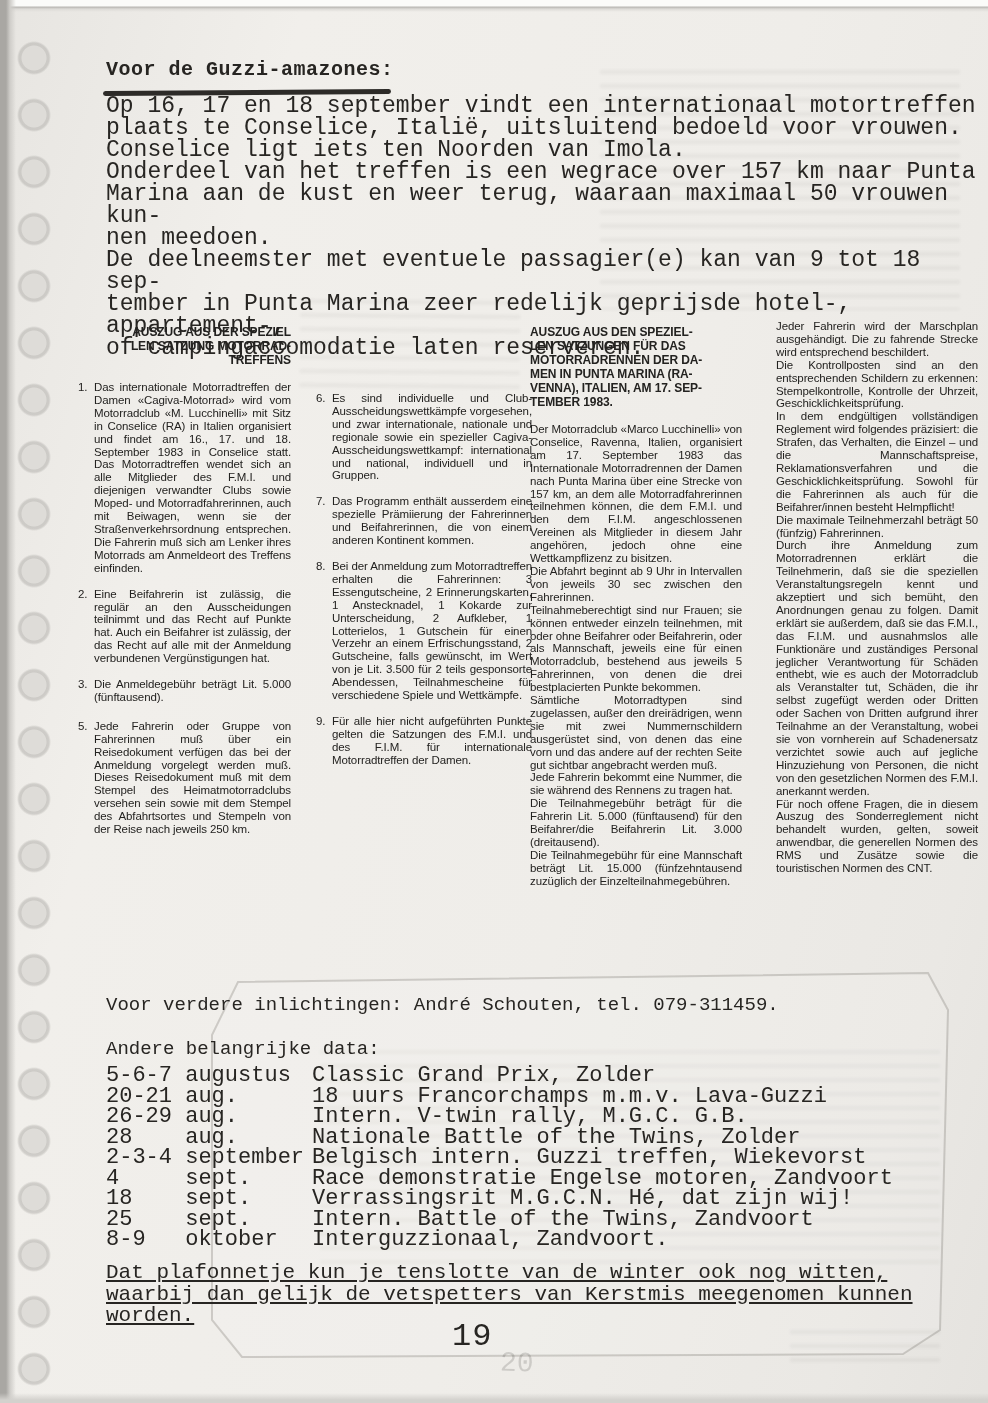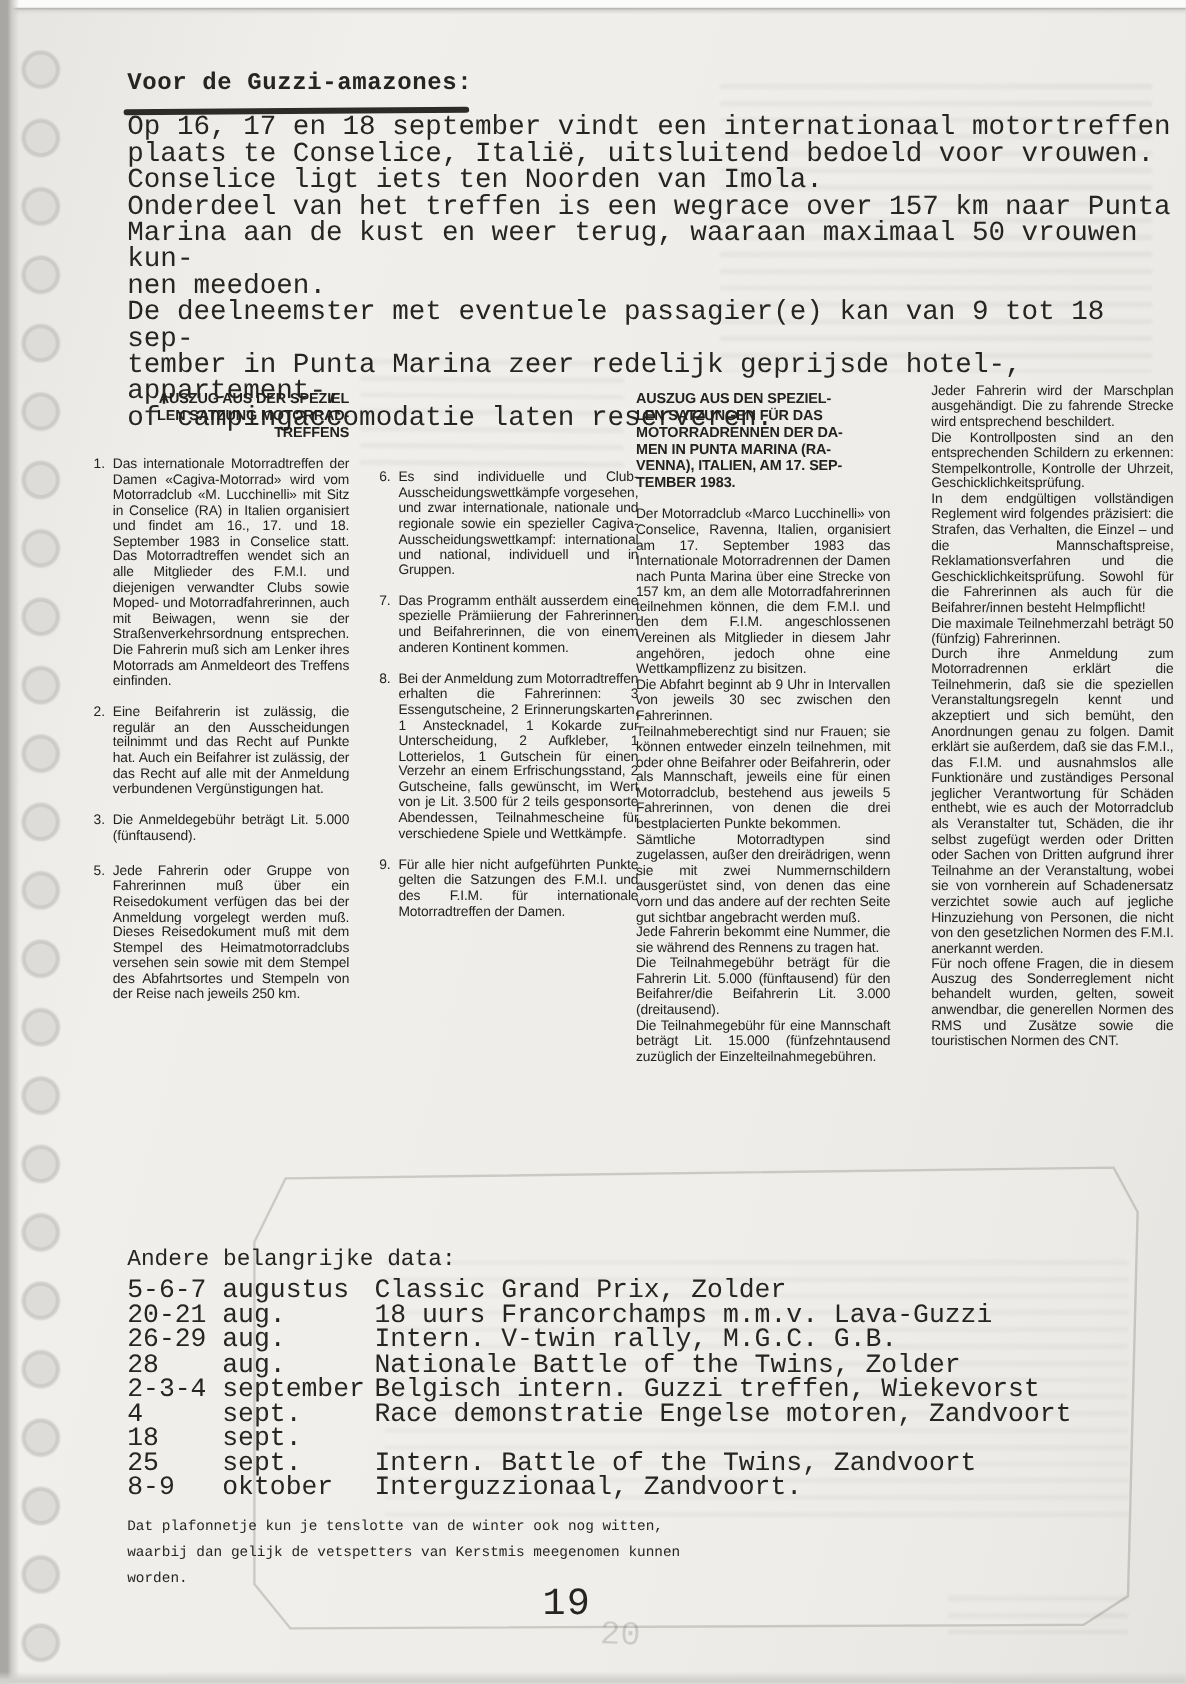--- a/index.html
+++ b/index.html
@@ -34,21 +34,21 @@
   .item .itxt{flex:1;text-align:justify;}
   .item.gap-top{margin-top:16px;}
   .col p{margin:0;}
   
   .contact{position:absolute;left:106px;top:994px;font-size:19px;}
   .agenda-heading{position:absolute;left:106px;top:1038px;font-size:19px;}
   .agenda{position:absolute;left:106px;top:1066px;font-size:22px;line-height:20.5px;}
   .agenda-row{display:flex;}
   .agenda-date{flex:none;width:206px;white-space:pre;}
   .agenda-desc{white-space:pre;}
-  .closing{position:absolute;left:106px;top:1262px;width:860px;font-size:12px;line-height:21.5px;}
+  .closing{position:absolute;left:106px;top:1262px;width:860px;font-size:21px;line-height:21.5px;text-decoration:underline;}
   .page-number{position:absolute;left:452px;top:1318px;font-size:32px;letter-spacing:1px;}
   .ghost-page-number{position:absolute;left:500px;top:1348px;font-size:28px;opacity:.16;transform:rotate(2deg);}
   
   .paste-outline{position:absolute;left:0;top:0;pointer-events:none;}
   
   .ghost{position:absolute;opacity:.055;filter:blur(1.5px);
          background:repeating-linear-gradient(180deg,#4a4844 0 4px,rgba(0,0,0,0) 4px 14px);}
   .g1{left:600px;top:70px;width:360px;height:240px;}
   .g2{left:300px;top:300px;width:220px;height:90px;transform:rotate(.5deg);}
   .g3{left:320px;top:1050px;width:620px;height:220px;opacity:.045;}
@@ -145,20 +145,21 @@
 
   <div class="col" style="left:776px;top:320px;width:202px">
     <p>Jeder Fahrerin wird der Marschplan ausgehändigt. Die zu fahrende Strecke wird entsprechend beschildert.</p>
     <p>Die Kontrollposten sind an den entsprechenden Schildern zu erkennen: Stempelkontrolle, Kontrolle der Uhrzeit, Geschicklichkeitsprüfung.</p>
     <p>In dem endgültigen vollständigen Reglement wird folgendes präzisiert: die Strafen, das Verhalten, die Einzel – und die Mannschaftspreise, Reklamationsverfahren und die Geschicklichkeitsprüfung. Sowohl für die Fahrerinnen als auch für die Beifahrer/innen besteht Helmpflicht!</p>
     <p>Die maximale Teilnehmerzahl beträgt 50 (fünfzig) Fahrerinnen.</p>
     <p>Durch ihre Anmeldung zum Motorradrennen erklärt die Teilnehmerin, daß sie die speziellen Veranstaltungsregeln kennt und akzeptiert und sich bemüht, den Anordnungen genau zu folgen. Damit erklärt sie außerdem, daß sie das F.M.I., das F.I.M. und ausnahmslos alle Funktionäre und zuständiges Personal jeglicher Verantwortung für Schäden enthebt, wie es auch der Motorradclub als Veranstalter tut, Schäden, die ihr selbst zugefügt werden oder Dritten oder Sachen von Dritten aufgrund ihrer Teilnahme an der Veranstaltung, wobei sie von vornherein auf Schadenersatz verzichtet sowie auch auf jegliche Hinzuziehung von Personen, die nicht von den gesetzlichen Normen des F.M.I. anerkannt werden.</p>
     <p>Für noch offene Fragen, die in diesem Auszug des Sonderreglement nicht behandelt wurden, gelten, soweit anwendbar, die generellen Normen des RMS und Zusätze sowie die touristischen Normen des CNT.</p>
   </div>
 
+  <div class="tw contact">Voor verdere inlichtingen: André Schouten, tel. 079-311459.</div>
 
   <div class="tw agenda-heading">Andere belangrijke data:</div>
   <div class="tw agenda">
     <div class="agenda-row">
       <span class="agenda-date">5-6-7 augustus</span>
       <span class="agenda-desc">Classic Grand Prix, Zolder</span>
     </div>
     <div class="agenda-row">
       <span class="agenda-date">20-21 aug.</span>
       <span class="agenda-desc">18 uurs Francorchamps m.m.v. Lava-Guzzi</span>
@@ -174,20 +175,21 @@
     <div class="agenda-row">
       <span class="agenda-date">2-3-4 september</span>
       <span class="agenda-desc">Belgisch intern. Guzzi treffen, Wiekevorst</span>
     </div>
     <div class="agenda-row">
       <span class="agenda-date">4     sept.</span>
       <span class="agenda-desc">Race demonstratie Engelse motoren, Zandvoort</span>
     </div>
     <div class="agenda-row">
       <span class="agenda-date">18    sept.</span>
+      <span class="agenda-desc">Verrassingsrit M.G.C.N. Hé, dat zijn wij!</span>
     </div>
     <div class="agenda-row">
       <span class="agenda-date">25    sept.</span>
       <span class="agenda-desc">Intern. Battle of the Twins, Zandvoort</span>
     </div>
     <div class="agenda-row">
       <span class="agenda-date">8-9   oktober</span>
       <span class="agenda-desc">Interguzzionaal, Zandvoort.</span>
     </div>
   </div>

